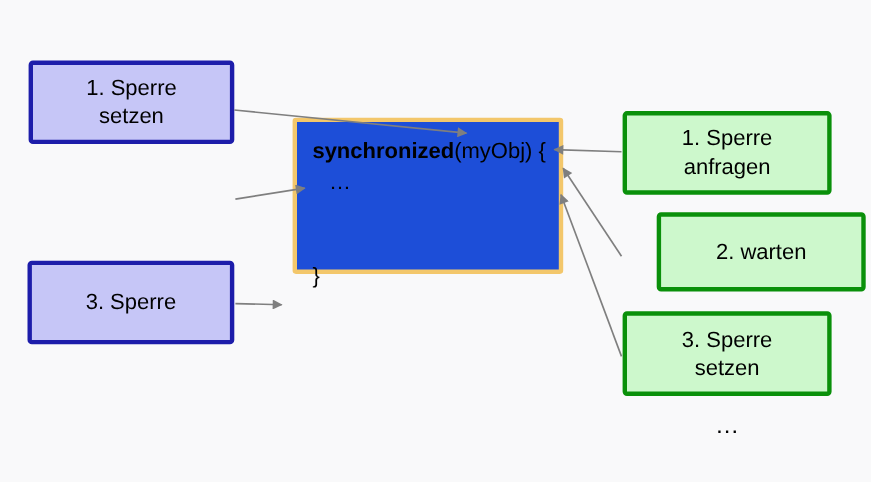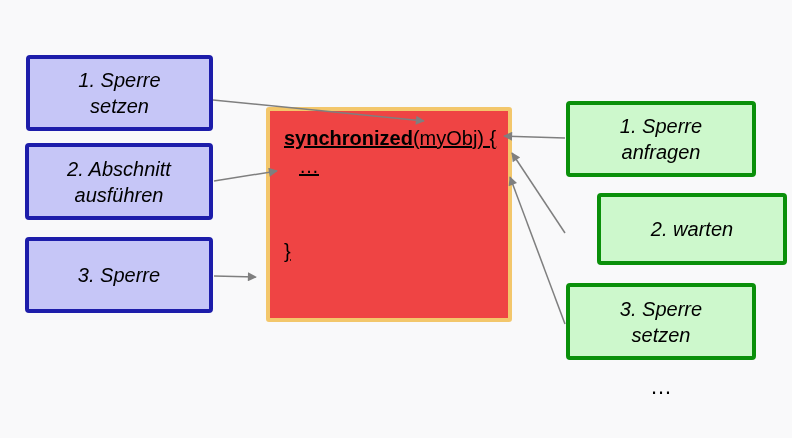--- a/index.html
+++ b/index.html
@@ -13,45 +13,43 @@
   .stage { position: relative; width: 792px; height: 438px; }
 
   .box {
     position: absolute;
     display: flex; flex-direction: column;
     align-items: center; justify-content: center;
     text-align: center;
     font-size: 20px; line-height: 26px;
     box-sizing: border-box;
     border-radius: 4px;
-    font-style: italic;
   }
   .box .line { display: block; }
 
   .blue-box  { background: #c6c6f7; border: 4px solid #1d1daa; }
   .green-box { background: #cdf8cc; border: 4px solid #0a900a; }
 
   #box-l1 { left: 26px;  top: 55px;  width: 187px; height: 76px; }
   #box-l2 { left: 25px;  top: 143px; width: 188px; height: 77px; }
   #box-l3 { left: 25px;  top: 237px; width: 188px; height: 76px; }
 
   #box-r1 { left: 566px; top: 101px; width: 190px; height: 76px; }
   #box-r2 { left: 566px; top: 193px; width: 190px; height: 72px; margin-left: 31px; }
   #box-r3 { left: 566px; top: 283px; width: 190px; height: 77px; }
 
   .code-box {
     position: absolute;
-    left: 266px; top: 107px; width: 246px; height: 215px;
+    left: 266px; top: 107px; width: 246px; height: 142px;
     box-sizing: border-box;
-    background: #ef4444; border: 4px solid #f3c76b;
+    background: #1d4ed8; border: 4px solid #f3c76b;
     border-radius: 3px;
     padding: 13px 6px 0 14px;
     font-size: 20px; line-height: 28px;
     white-space: nowrap;
-    text-decoration: underline;
   }
   .code-line { display: block; }
   .code-kw { font-weight: bold; }
   .indent { padding-left: 15px; }
   .brace-line { margin-top: 57px; }
 
   .bottom-ellipsis {
     position: absolute;
     left: 566px; top: 374px; width: 190px;
     text-align: center;
@@ -66,24 +64,20 @@
   svg.arrows line { stroke: #7f7f7f; stroke-width: 1.5; }
 </style>
 </head>
 <body>
 
 <div class="stage">
 
   <div class="box blue-box" id="box-l1">
     <span class="line">1. Sperre</span>
     <span class="line">setzen</span>
-  </div>
-  <div class="box blue-box" id="box-l2">
-    <span class="line">2. Abschnitt</span>
-    <span class="line">ausführen</span>
   </div>
   <div class="box blue-box" id="box-l3">
     <span class="line">3. Sperre</span>
   </div>
 
   <div class="code-box">
     <span class="code-line"><span class="code-kw">synchronized</span><span>(myObj) {</span></span>
     <span class="code-line indent">…</span>
     <span class="code-line brace-line">}</span>
   </div>

